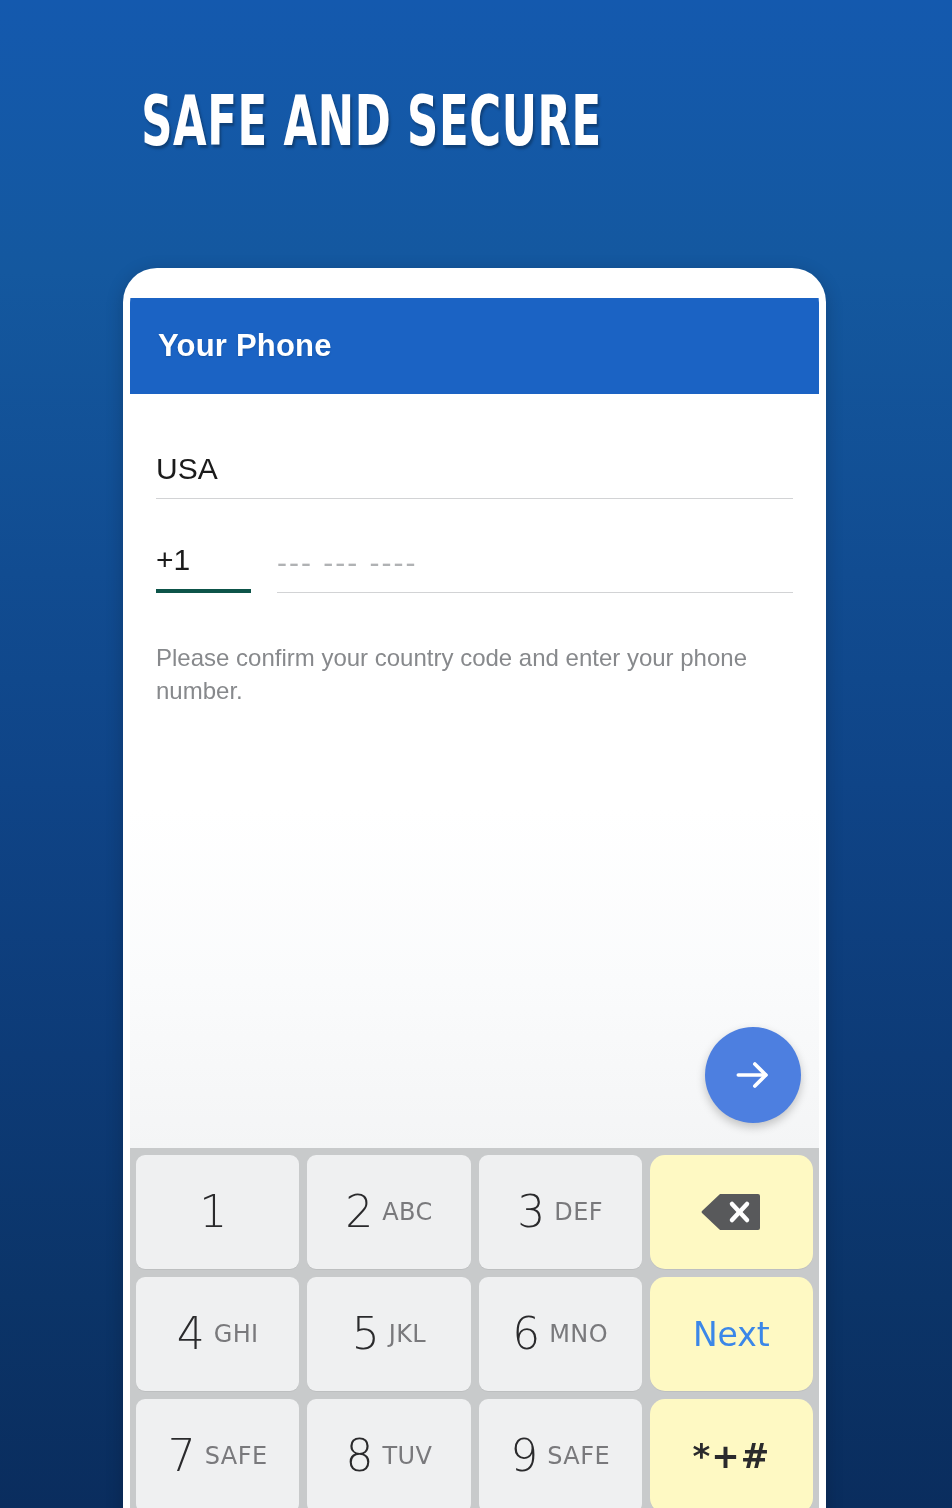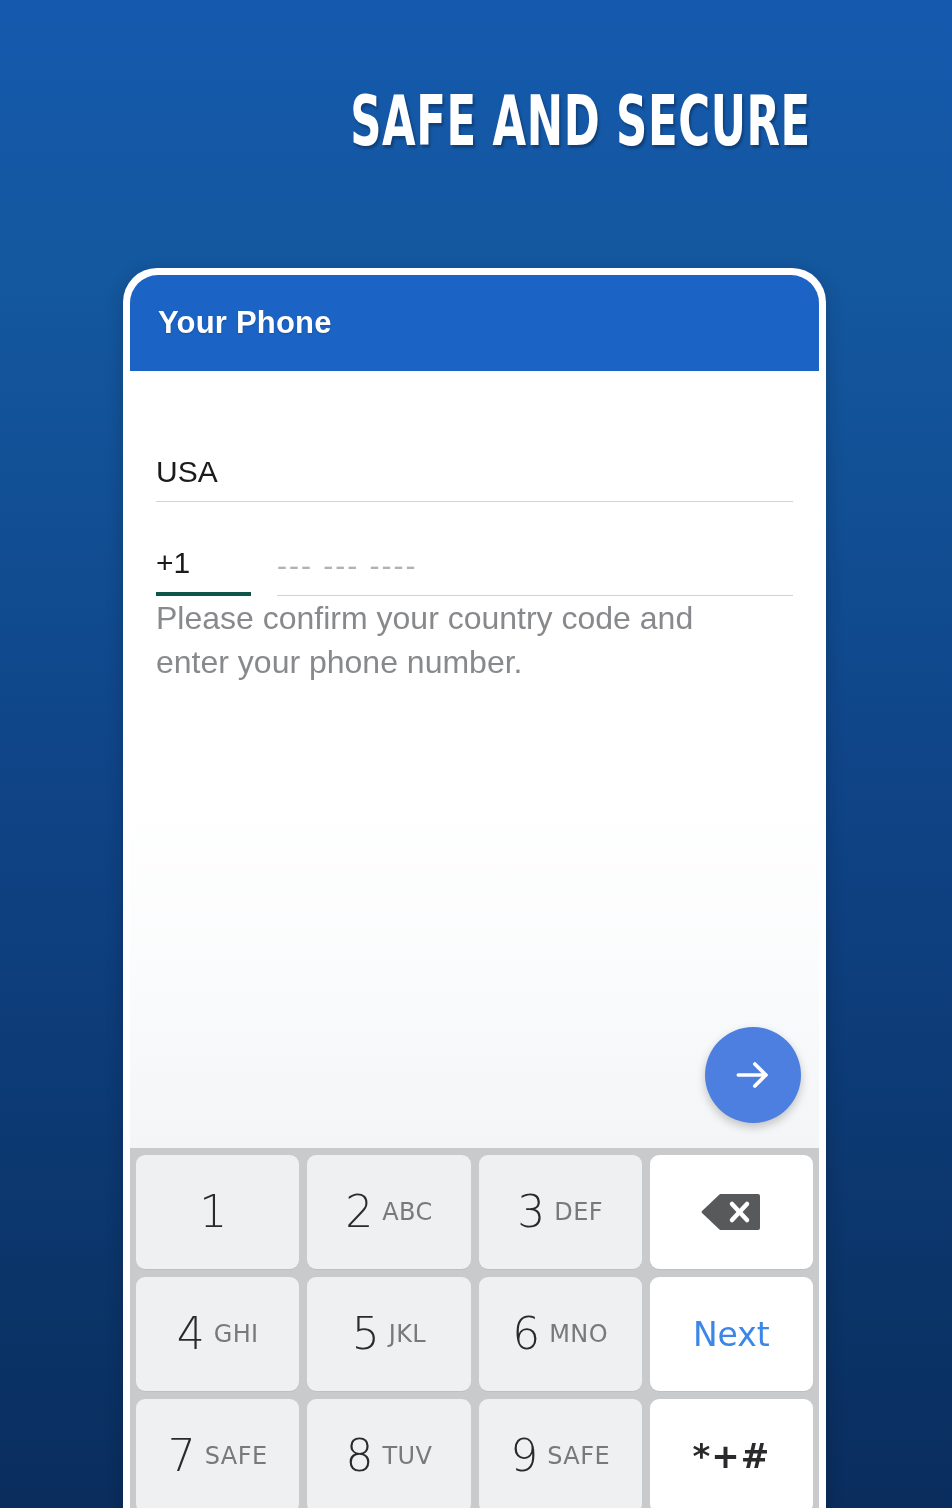--- a/index.html
+++ b/index.html
@@ -22,21 +22,21 @@
         #0a2d5e 100%);
     position: relative;
   }
 
   
   .headline-wrap {
     position: absolute;
     top: 86px;
     left: 0;
     width: 952px;
-    text-align: right;
+    text-align: left;
   }
   .headline {
     display: inline-block;
     color: #ffffff;
     font-family: "DejaVu Sans", sans-serif;
     font-size: 70px;
     font-weight: bold;
     letter-spacing: 1px;
     line-height: 1.0;
     transform: scaleX(0.62);
@@ -70,40 +70,41 @@
   }
 
   
   .app-bar {
     background: #1b63c4;
     height: 96px;
     flex: 0 0 96px;
     display: flex;
     align-items: center;
     padding: 0 28px;
+    margin-top: 23px;
   }
   .app-bar-title {
     color: #ffffff;
     font-size: 31px;
     font-weight: bold;
     letter-spacing: 0.2px;
     text-shadow: 0 1px 2px rgba(0,0,0,0.18);
   }
 
   
   .content {
     flex: 1 1 auto;
     background: linear-gradient(180deg, #ffffff 0%, #ffffff 55%, #fafbfc 78%, #f4f5f6 100%);
     padding: 0 26px;
     position: relative;
     min-height: 0;
   }
 
   .field-country {
-    margin-top: 84px;
+    margin-top: 58px;
     position: relative;
   }
   .field-country .value {
     font-size: 30px;
     color: #1b1b1b;
     line-height: 1.1;
     padding-bottom: 13px;
   }
   .underline-plain {
     height: 1px;
@@ -138,21 +139,22 @@
   .number-col .placeholder {
     font-size: 30px;
     color: #b0b2b4;
     letter-spacing: 2px;
     line-height: 1.1;
     padding-bottom: 13px;
     font-family: "Liberation Sans", sans-serif;
   }
 
   .helper-text {
-    font-size: 32px;
+    margin-top: 48px;
+    font-size: 24px;
     color: #87898c;
     line-height: 1.38;
     max-width: 600px;
   }
 
   
   .fab {
     position: absolute;
     right: 18px;
     bottom: 25px;
@@ -187,21 +189,21 @@
     background: #eff0f1;
     border-radius: 9px;
     display: flex;
     align-items: center;
     justify-content: center;
     gap: 9px;
     border: none;
     cursor: pointer;
     box-shadow: 0 1px 0 rgba(0,0,0,0.05);
   }
-  .key.fn { background: #ffffff; }
+  .key.fn { background: #fef9c3; border-radius: 15px; }
   .key .digit {
     font-size: 44px;
     color: #2a2a2c;
     font-weight: 300;
     font-family: "DejaVu Sans", sans-serif;
     line-height: 1;
   }
   .key .letters {
     font-size: 24px;
     color: #79797c;

